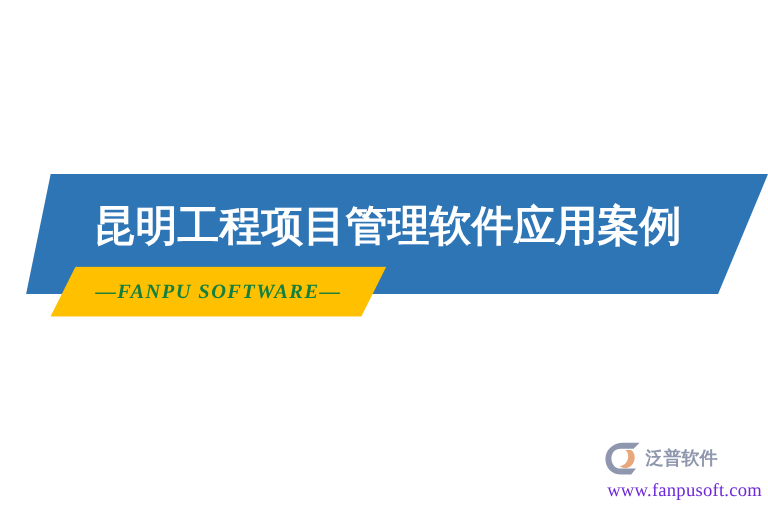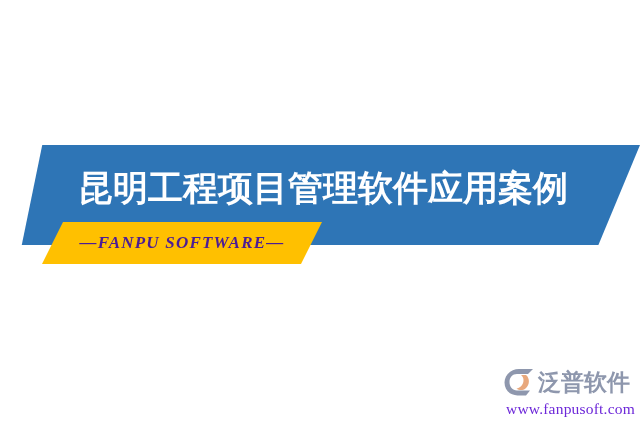--- a/index.html
+++ b/index.html
@@ -80,21 +80,21 @@
     display: flex;
     align-items: center;
     justify-content: center;
     pointer-events: none;
   }
   .slide-subtitle {
     font-family: "Liberation Serif", "DejaVu Serif", serif;
     font-style: italic;
     font-weight: bold;
     font-size: 17px;
-    color: #4c1d95;
+    color: #15803d;
     letter-spacing: 1.2px;
     white-space: nowrap;
   }
 
   
   .logo {
     position: absolute;
     left: 504px;
     top: 366px;
     width: 132px;
@@ -109,21 +109,21 @@
     height: 32px;
   }
   .logo-mark {
     width: 31px;
     height: 29px;
     flex: 0 0 auto;
     margin-right: 3px;
   }
   .logo-name {
     font-family: "Liberation Sans", sans-serif;
-    font-size: 23px;
+    font-size: 15px;
     font-weight: bold;
     color: #8e97ad;
     line-height: 1;
     letter-spacing: 0px;
     white-space: nowrap;
   }
   .logo-url {
     font-family: "Liberation Serif", "DejaVu Serif", serif;
     font-size: 15.5px;
     color: #6d28d9;

